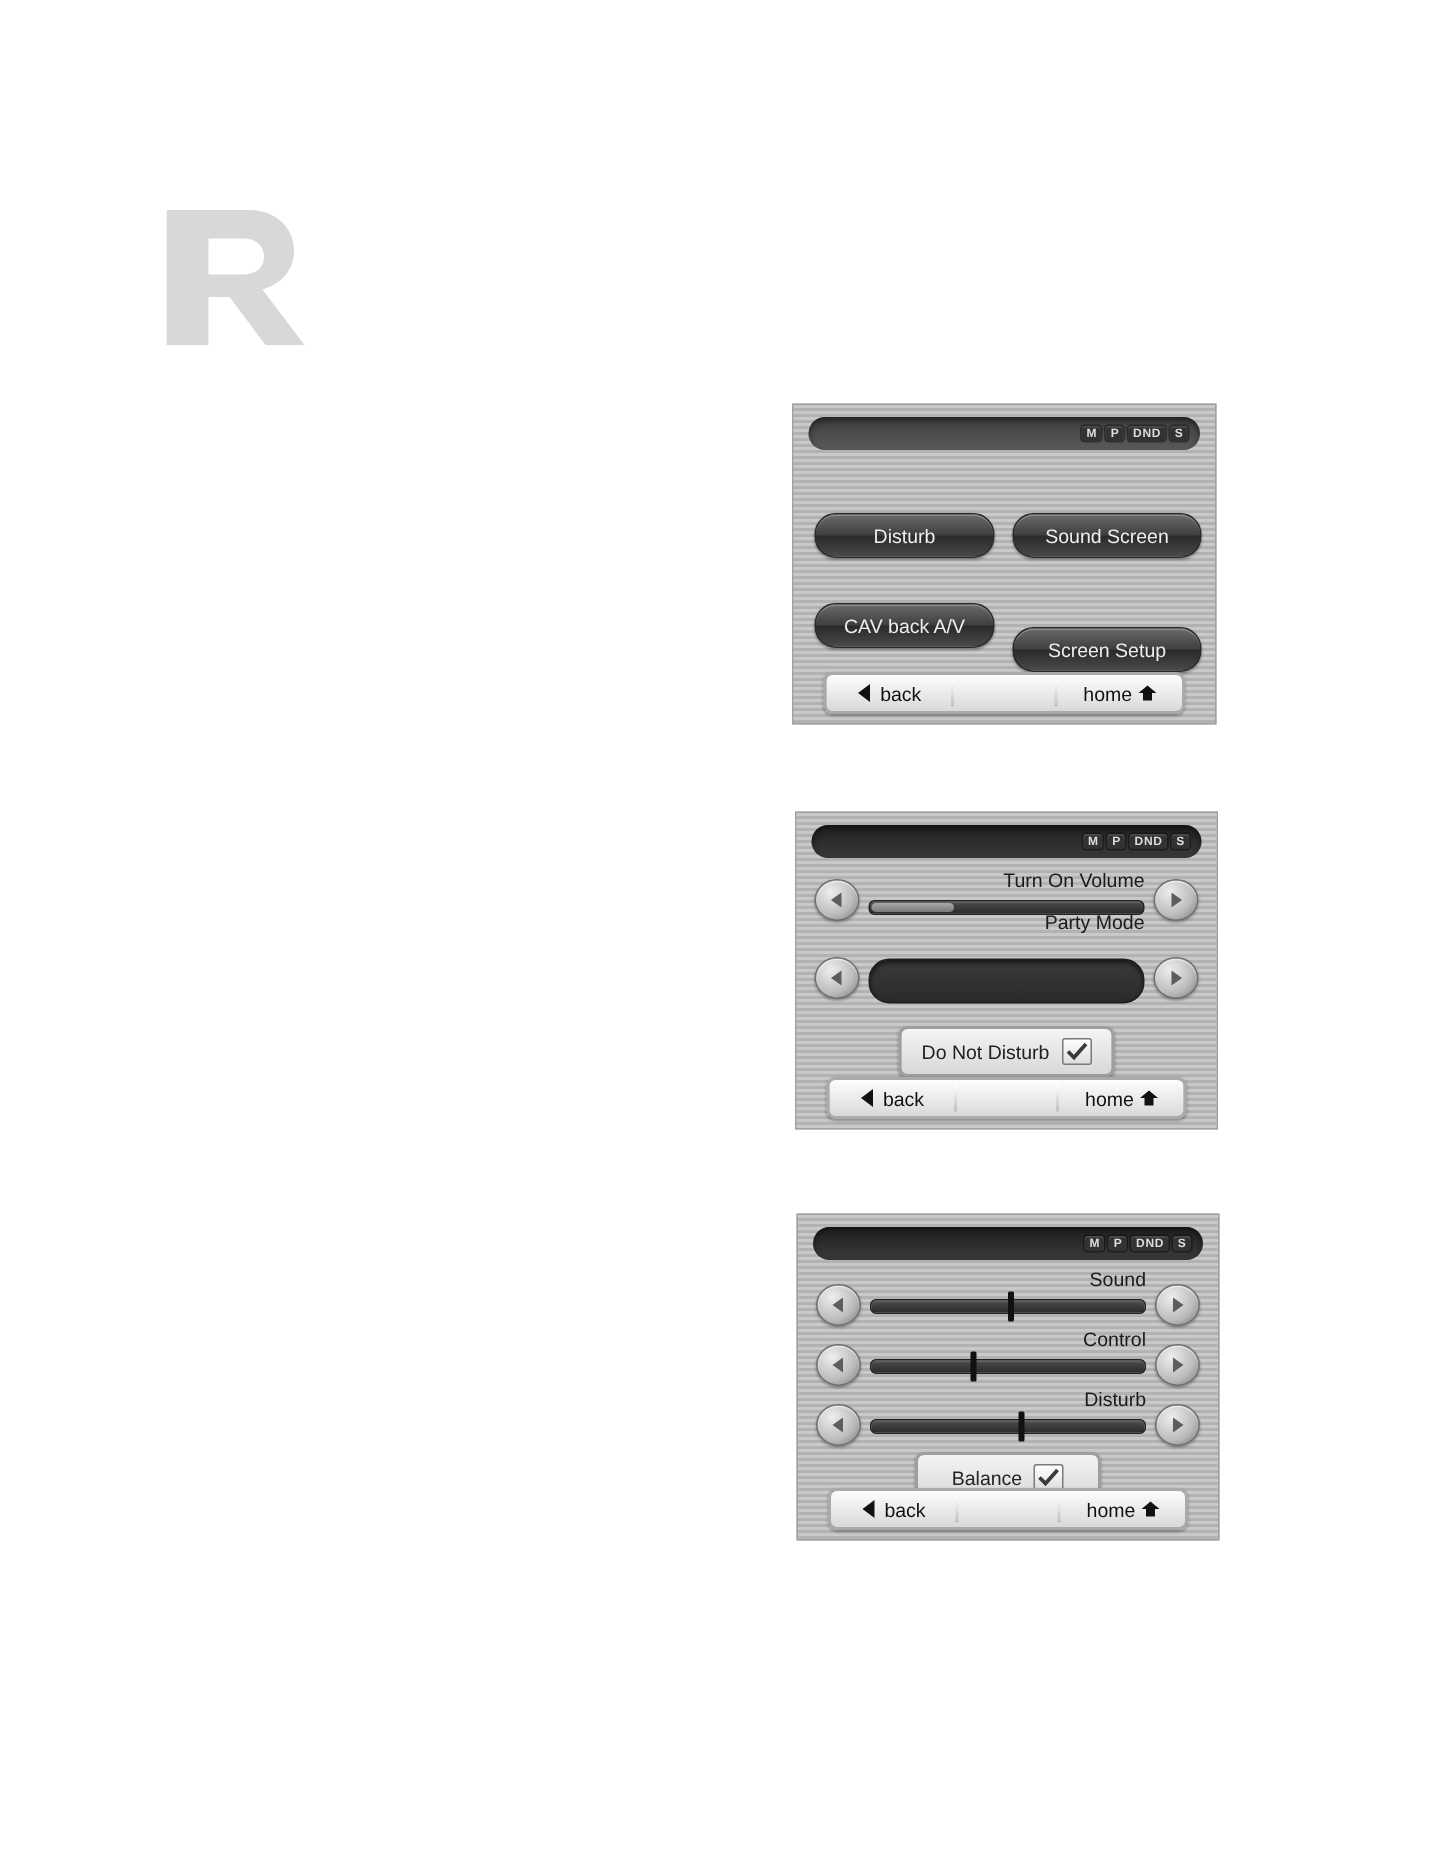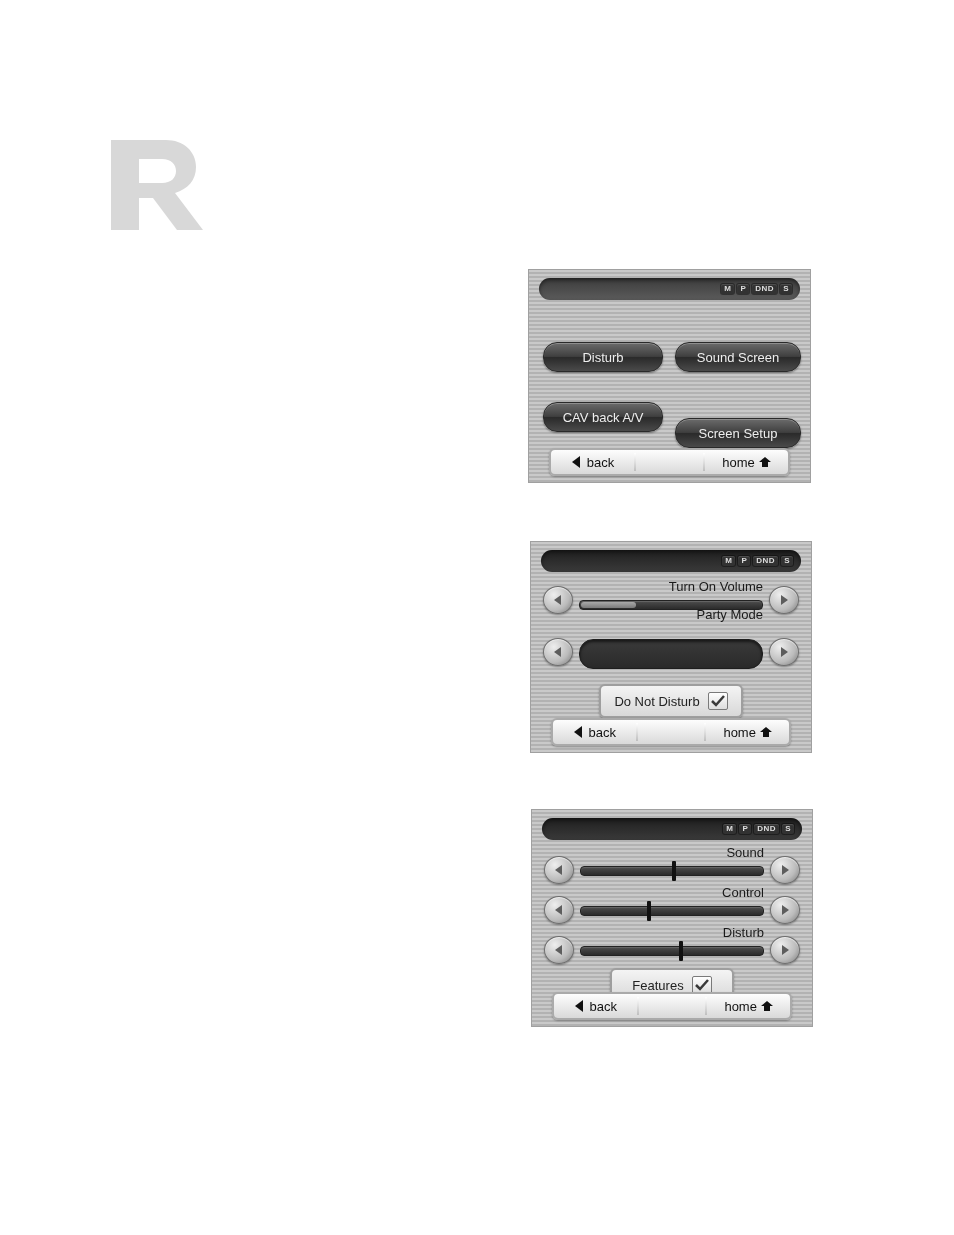--- a/index.html
+++ b/index.html
@@ -234,21 +234,21 @@
     <div class="arrow" style="right:12px;top:126px">
       <svg viewBox="0 0 10 10">
           <path d="M2 0v10l7-5z"></path>
         </svg>
       </div>
     <div class="track" style="left:48px;right:48px;top:136px">
       <div class="tick" style="left: 54%;"></div>
     </div>
 
     <div class="checkchip" style="left:78px;right:78px;top:158px">
-      <span>Features</span>
+      <span>Balance</span>
       <span class="box">
         <svg viewBox="0 0 16 14">
             <path d="M2 7l4 4L14 2"></path>
           </svg>
         </span>
     </div>
 
     <div class="navbar">
       <div class="navbtn left">
         <svg viewBox="0 0 12 12">

